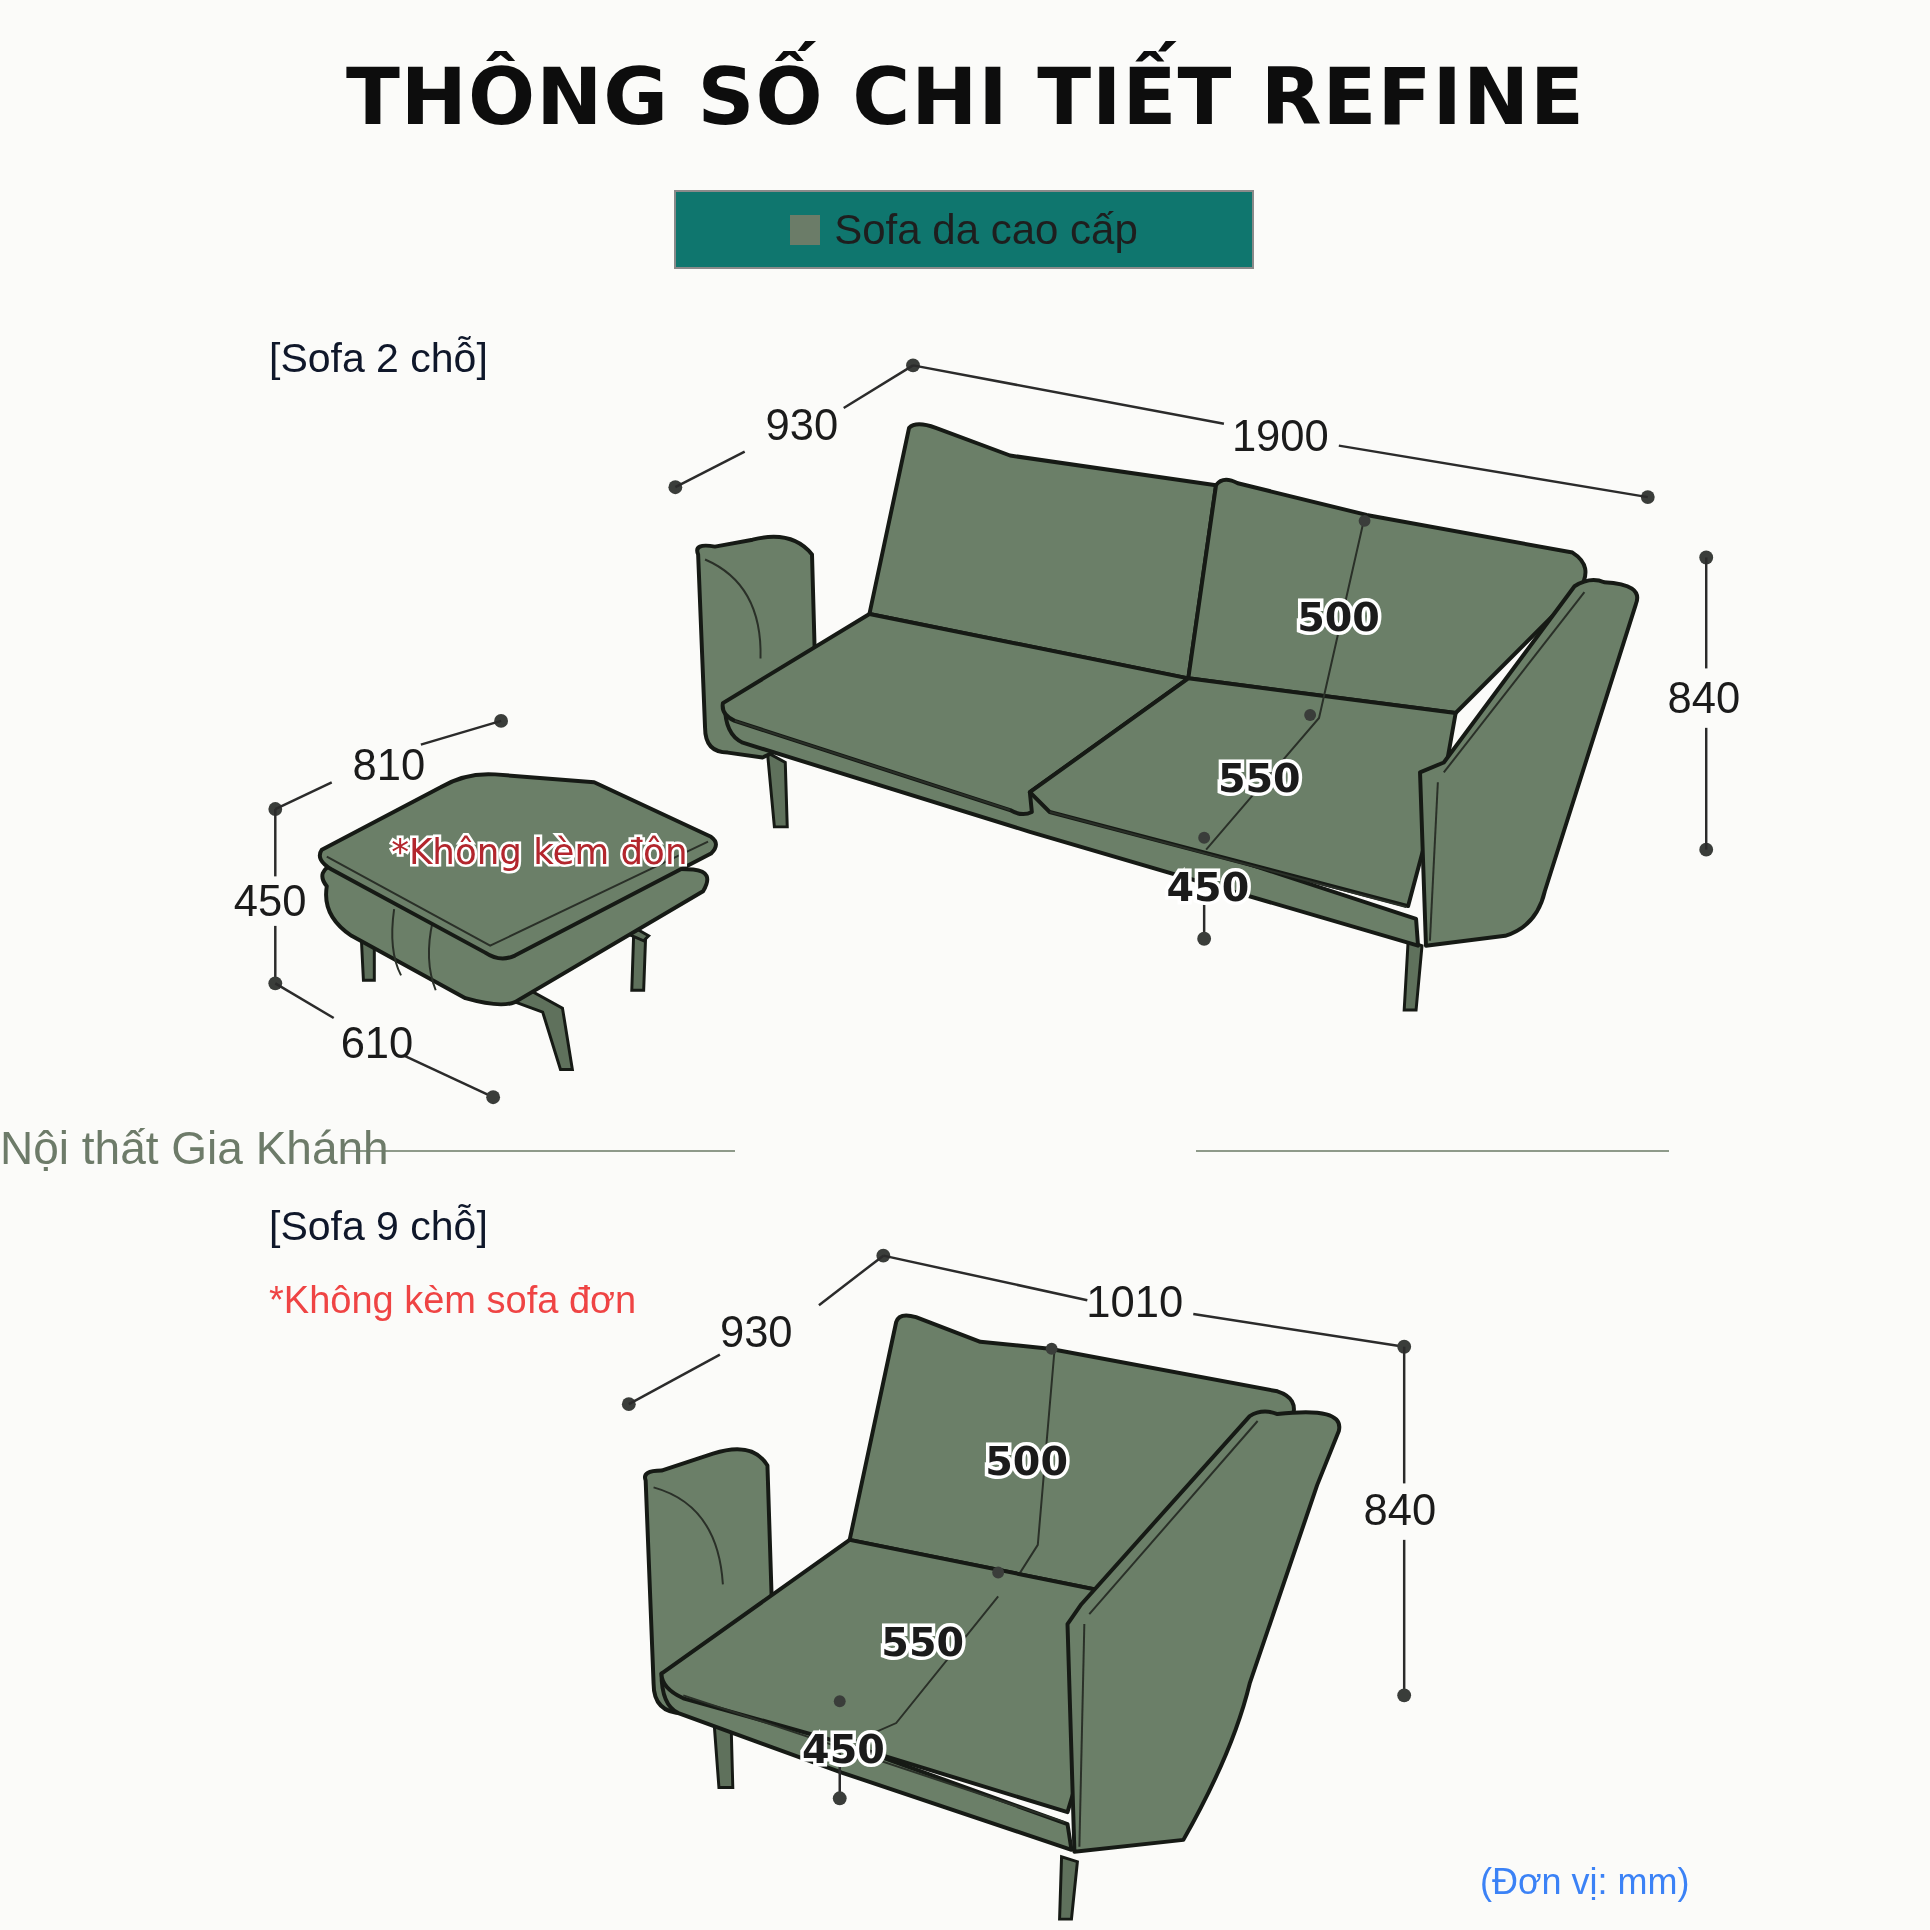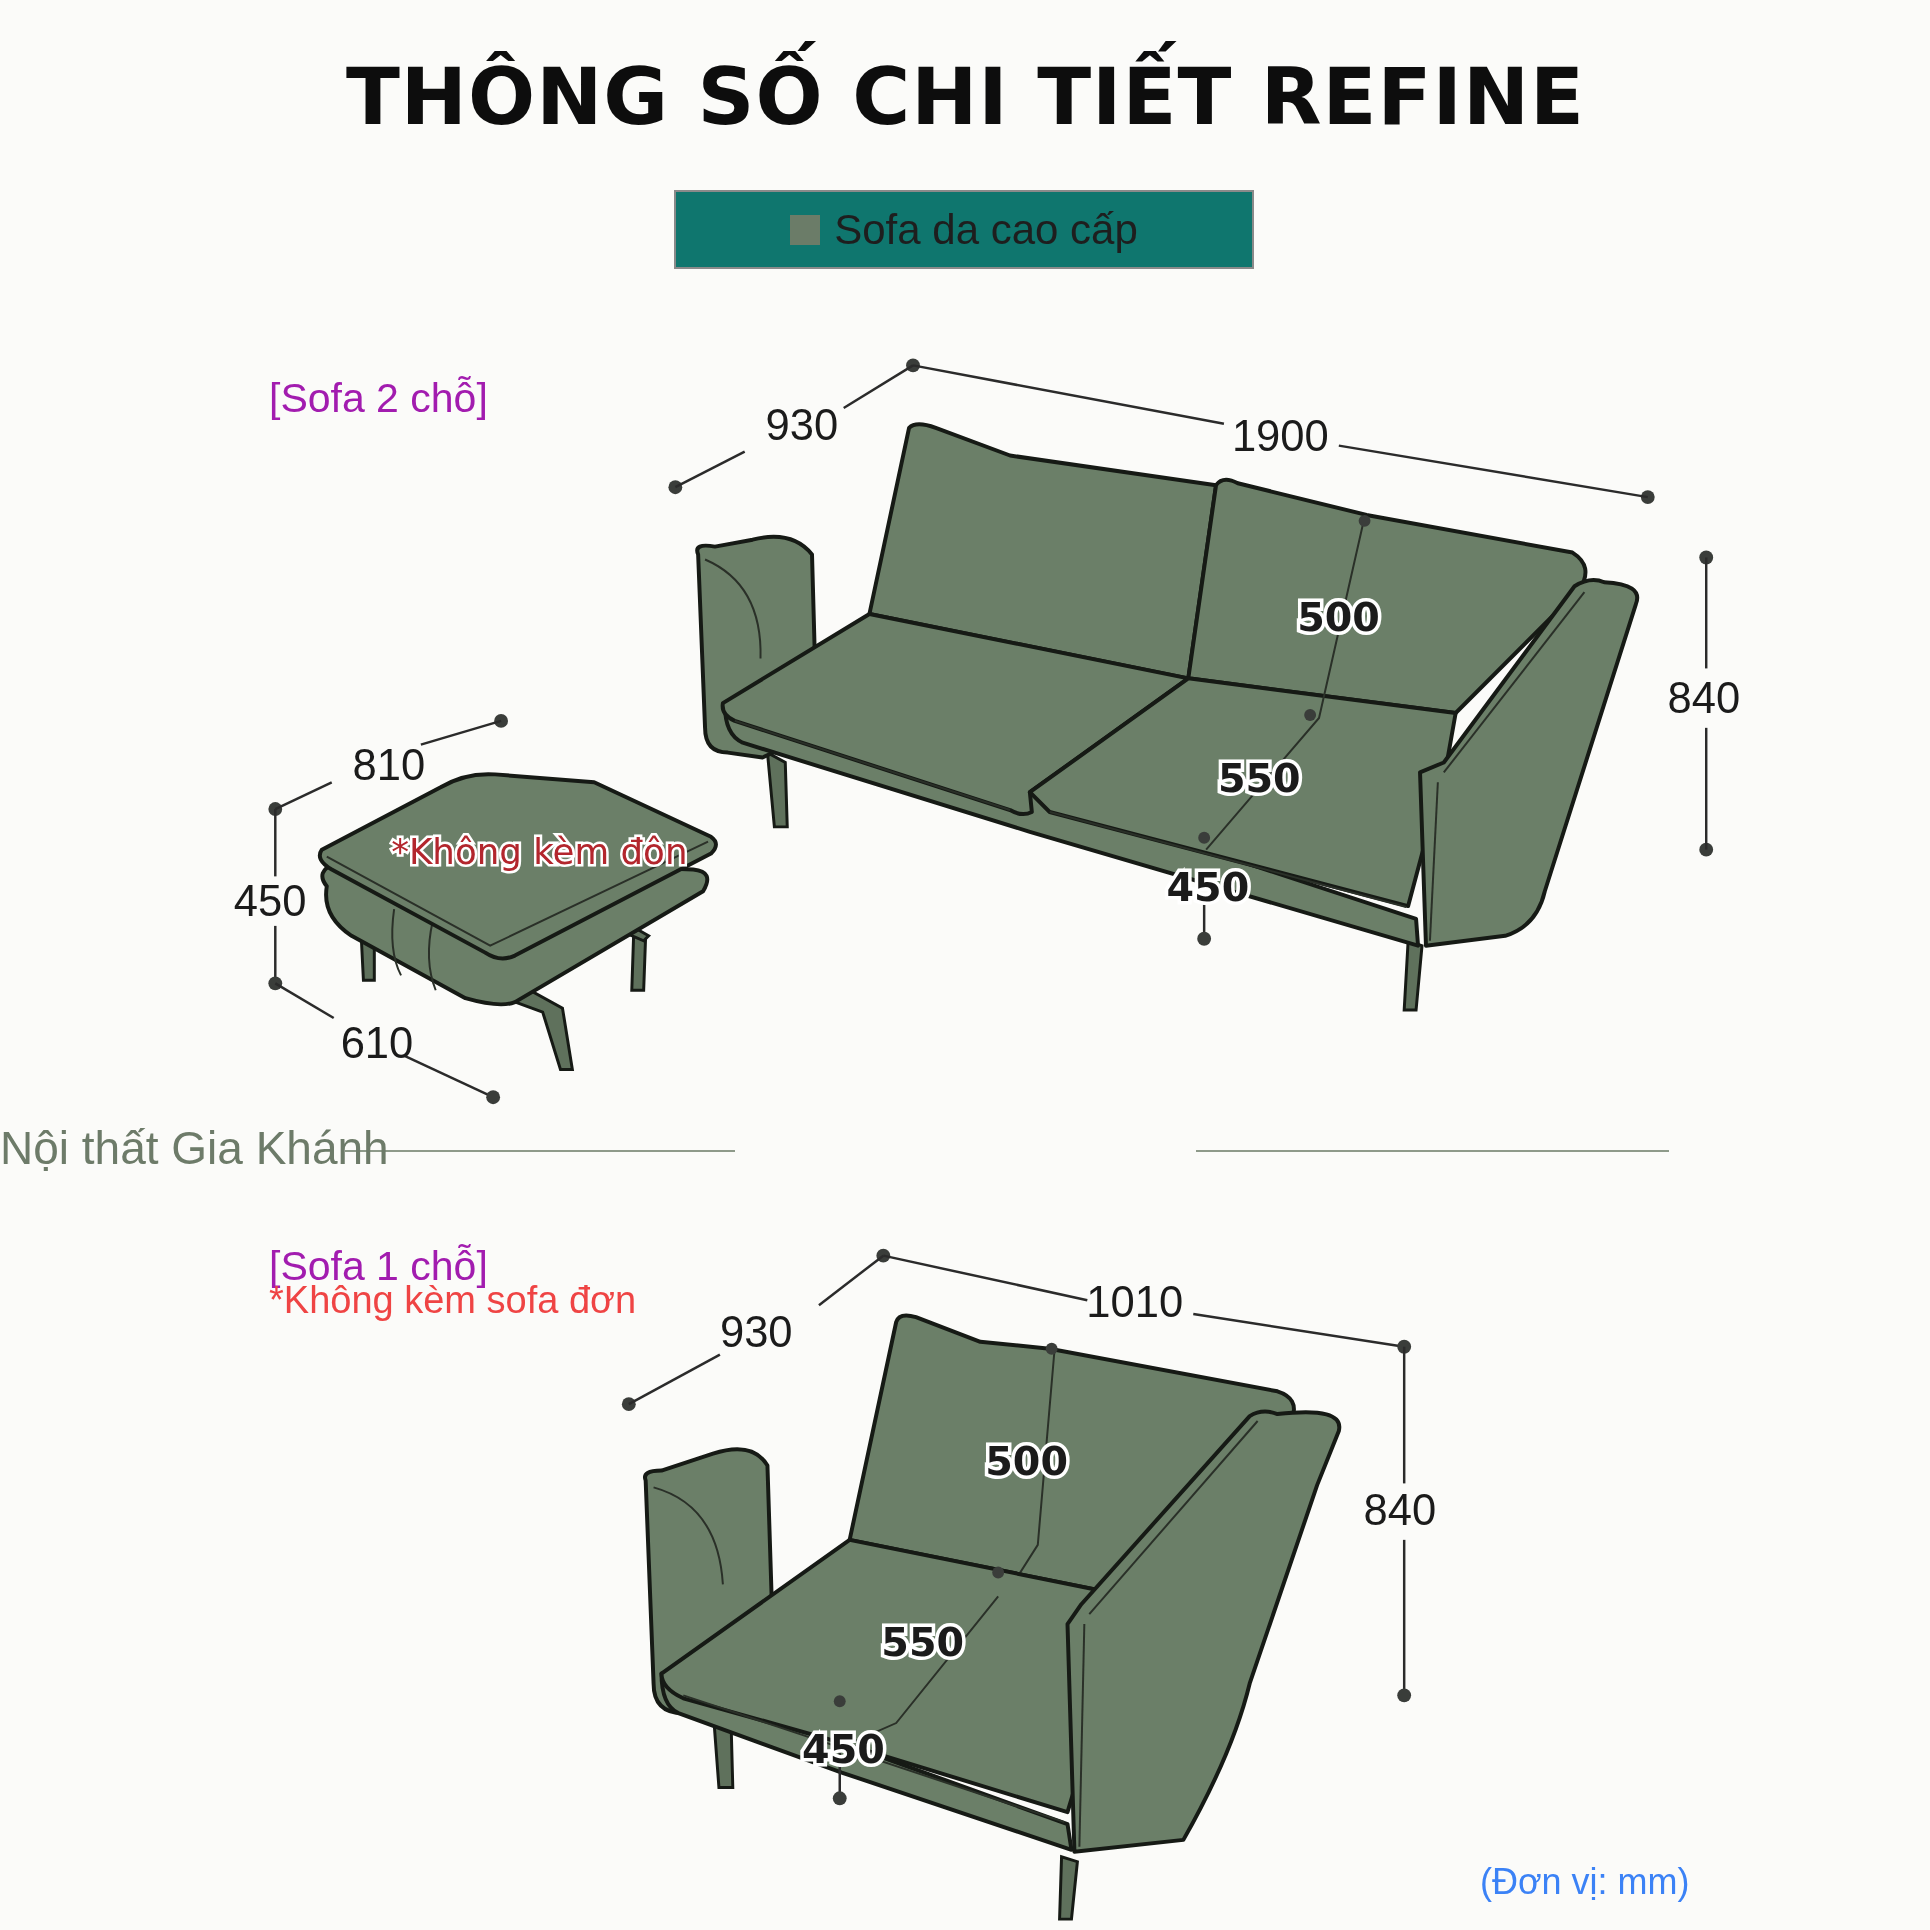--- a/index.html
+++ b/index.html
@@ -15,23 +15,22 @@
     letter-spacing: 1px; color: #0d0d0d;
   }
   .legend-box {
     position: absolute; left: 674px; top: 190px; width: 580px; height: 79px;
     border: 2px solid #8a8a8a; box-sizing: border-box; background: #0f766e;
     display: flex; align-items: center; justify-content: center; gap: 14px;
   }
   .legend-swatch { width: 30px; height: 30px; background: #6b7c68; }
   .legend-label { font-size: 42px; color: #1e1e1e; font-family: "Liberation Sans", sans-serif; }
   .section-label {
-    position: absolute; font-size: 41px; color: #a21caf;
+    position: absolute; font-size: 41px; color: #0f172a;
     font-family: "Liberation Sans", sans-serif;
-    margin-top: 40px;
   }
   .note-red {
     position: absolute; font-size: 38px; color: #ef4444;
     font-family: "Liberation Sans", sans-serif;
   }
   .divider-text {
     position: absolute; left: 0; top: 1121px; width: 1931px; text-align: left;
     font-size: 46px; color: #6d7b69; font-family: "Liberation Sans", sans-serif;
   }
   .divider-line { position: absolute; height: 2px; background: #8e9a8a; top: 1150px; }
@@ -59,21 +58,21 @@
   <span class="legend-swatch"></span>
   <span class="legend-label">Sofa da cao cấp</span>
 </div>
 
 <div class="section-label" style="left:269px; top:335px;">[Sofa 2 chỗ]</div>
 
 <div class="divider-line" style="left:345px; width:390px;"></div>
 <div class="divider-text">Nội thất Gia Khánh</div>
 <div class="divider-line" style="left:1196px; width:473px;"></div>
 
-<div class="section-label" style="left:269px; top:1203px;">[Sofa 1 chỗ]</div>
+<div class="section-label" style="left:269px; top:1203px;">[Sofa 9 chỗ]</div>
 <div class="note-red" style="left:269px; top:1279px;">*Không kèm sofa đơn</div>
 
 <div class="unit-note">(Đơn vị: mm)</div>
 
 <svg class="art" width="1931" height="1931" viewBox="0 0 1950 1950">
   <defs>
     <style>
       .sf { fill: #6b7f68; stroke: #161a15; stroke-width: 4; stroke-linejoin: round; }
       .sf2 { fill: #687c65; stroke: #161a15; stroke-width: 3.5; stroke-linejoin: round; }
       .ln { fill: none; stroke: #161a15; stroke-width: 3; stroke-linecap: round; }

